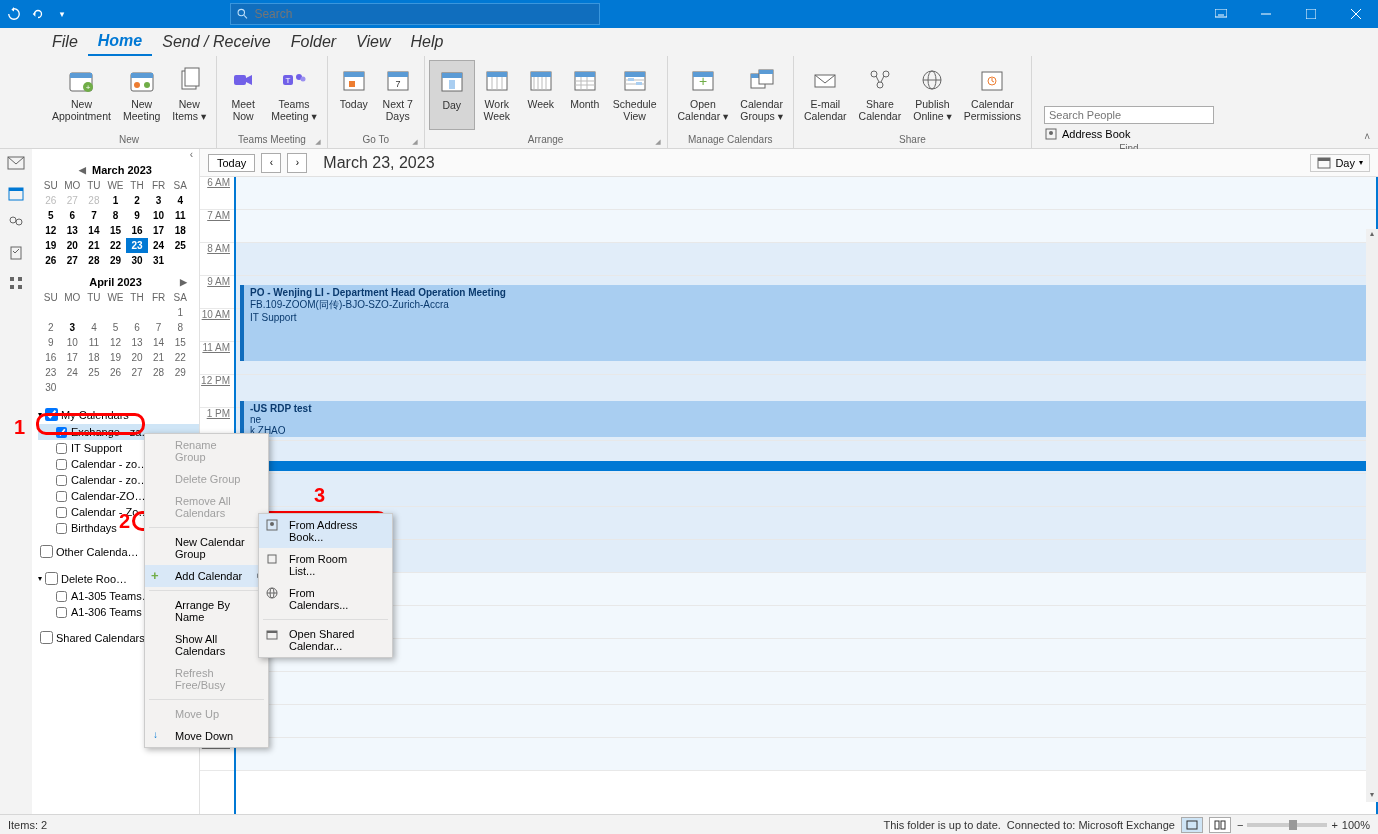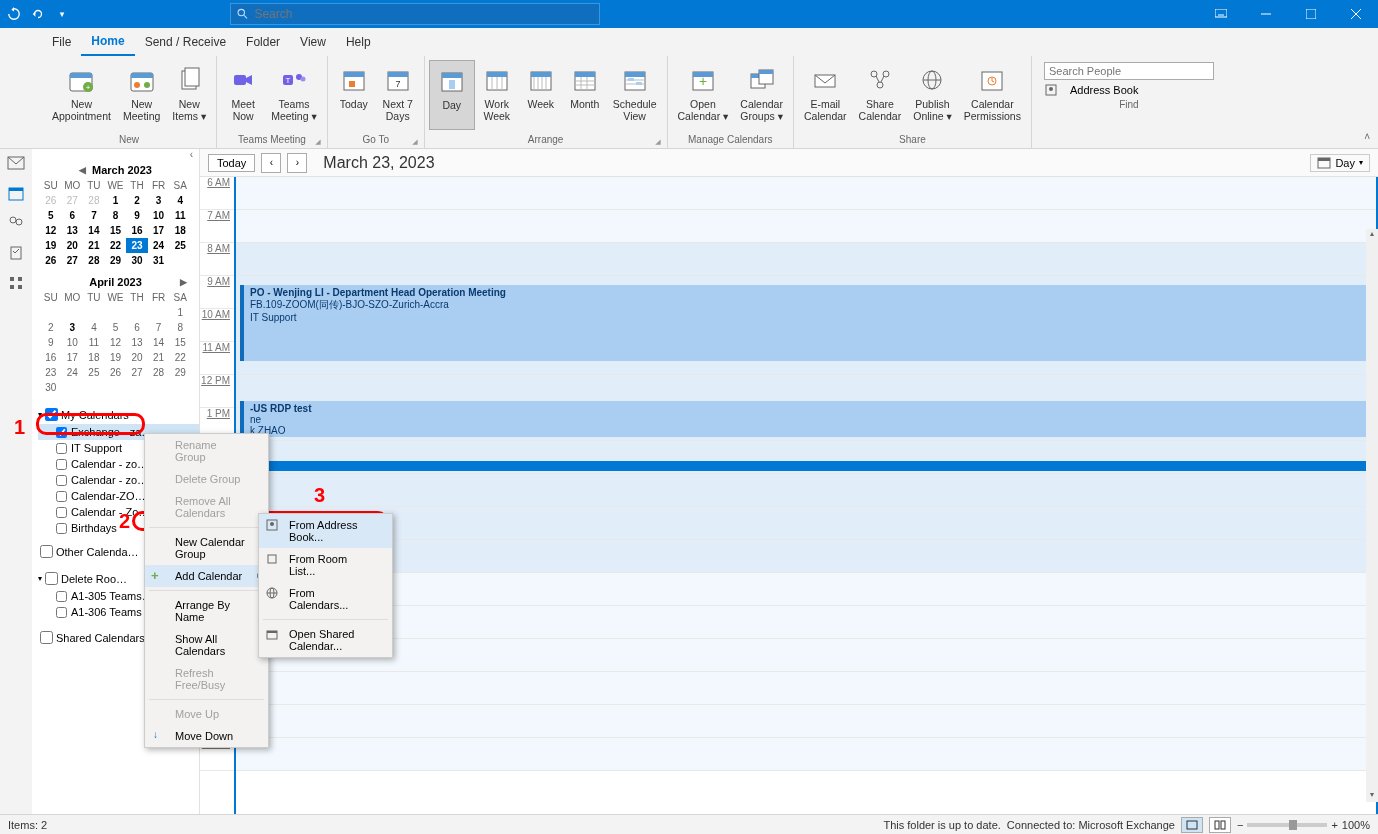--- a/index.html
+++ b/index.html
@@ -9,36 +9,36 @@
 .titlebar { height: 28px; background: #0078d4; display: flex; align-items: center; color: #fff; }
 .titlebar .left { display: flex; align-items: center; padding-left: 6px; gap: 8px; }
 .titlebar .icon { width: 16px; height: 16px; display: inline-flex; align-items: center; justify-content: center; }
 .titlebar .searchbox { margin-left: 160px; width: 370px; height: 22px; background: #106ebe; border: 1px solid #3a96dd; display: flex; align-items: center; padding: 0 6px; color: #c0e0fa; }
 .titlebar .searchbox input { background: transparent; border: none; outline: none; color: #c0e0fa; margin-left: 6px; font-size: 12px; width: 100%; }
 .titlebar .right { margin-left: auto; display: flex; align-items: center; }
 .titlebar .winbtn { width: 45px; height: 28px; display: flex; align-items: center; justify-content: center; font-size: 12px; }
 
 
 .menubar { height: 28px; background: #f3f3f3; display: flex; align-items: center; padding-left: 42px; gap: 0; border-bottom: none; }
-.menubar .mitem { padding: 0 10px; height: 28px; display: flex; align-items: center; font-size: 12px; color: #333; cursor: default; }
+.menubar .mitem { padding: 0 10px; height: 28px; display: flex; align-items: center; font-size: 16px; color: #333; cursor: default; font-style: italic; }
 .menubar .mitem.active { color: #0078d4; border-bottom: 2px solid #0078d4; font-weight: 600; }
 
 
 .ribbon { height: 93px; background: #f3f3f3; border-bottom: 1px solid #d6d6d6; display: flex; padding-left: 42px; }
 .ribbon-group { border-right: 1px solid #d6d6d6; display: flex; flex-direction: column; padding: 2px 4px 0; }
 .ribbon-group .btns { flex: 1; display: flex; align-items: center; gap: 0; }
 .ribbon-group .glabel { text-align: center; font-size: 10px; color: #666; padding: 2px 0 3px; position: relative; }
 .ribbon-group .glabel.dlg::after { content: "◢"; position: absolute; right: 2px; bottom: 2px; font-size: 7px; color: #999; }
 .rbtn { display: flex; flex-direction: column; align-items: center; justify-content: flex-start; padding: 4px 6px 0; min-width: 44px; height: 70px; cursor: default; text-align: center; }
 .rbtn.selected { background: #d6d6d6; border: 1px solid #aaa; }
 .rbtn .ricon { width: 32px; height: 32px; display: flex; align-items: center; justify-content: center; margin-bottom: 2px; }
 .rbtn .rlabel { font-size: 10.5px; line-height: 12px; color: #333; }
 .ribbon-search { padding: 4px 8px 0; display: flex; flex-direction: column; gap: 3px; }
-.ribbon-search input { height: 18px; width: 170px; border: 1px solid #ababab; padding: 0 4px; font-size: 11px; }
-.ribbon-search .abook { font-size: 11px; display: flex; align-items: center; gap: 12px; }
+.ribbon-search input { height: 18px; width: 170px; border: 1px solid #ababab; padding: 0 4px; font-size: 11px; margin-top: 44px; }
+.ribbon-search .abook { font-size: 11px; display: flex; align-items: center; gap: 4px; }
 .ribbon-collapse { margin-left: auto; padding: 75px 8px 0 0; font-size: 10px; color: #666; }
 
 
 .main { display: flex; height: 665px; }
 
 
 .rail { width: 32px; background: #f3f3f3; display: flex; flex-direction: column; align-items: center; padding-top: 4px; gap: 10px; }
 .rail .railbtn { width: 20px; height: 20px; display: flex; align-items: center; justify-content: center; font-size: 15px; color: #555; }
 .rail .railbtn.active { color: #0078d4; }
 

